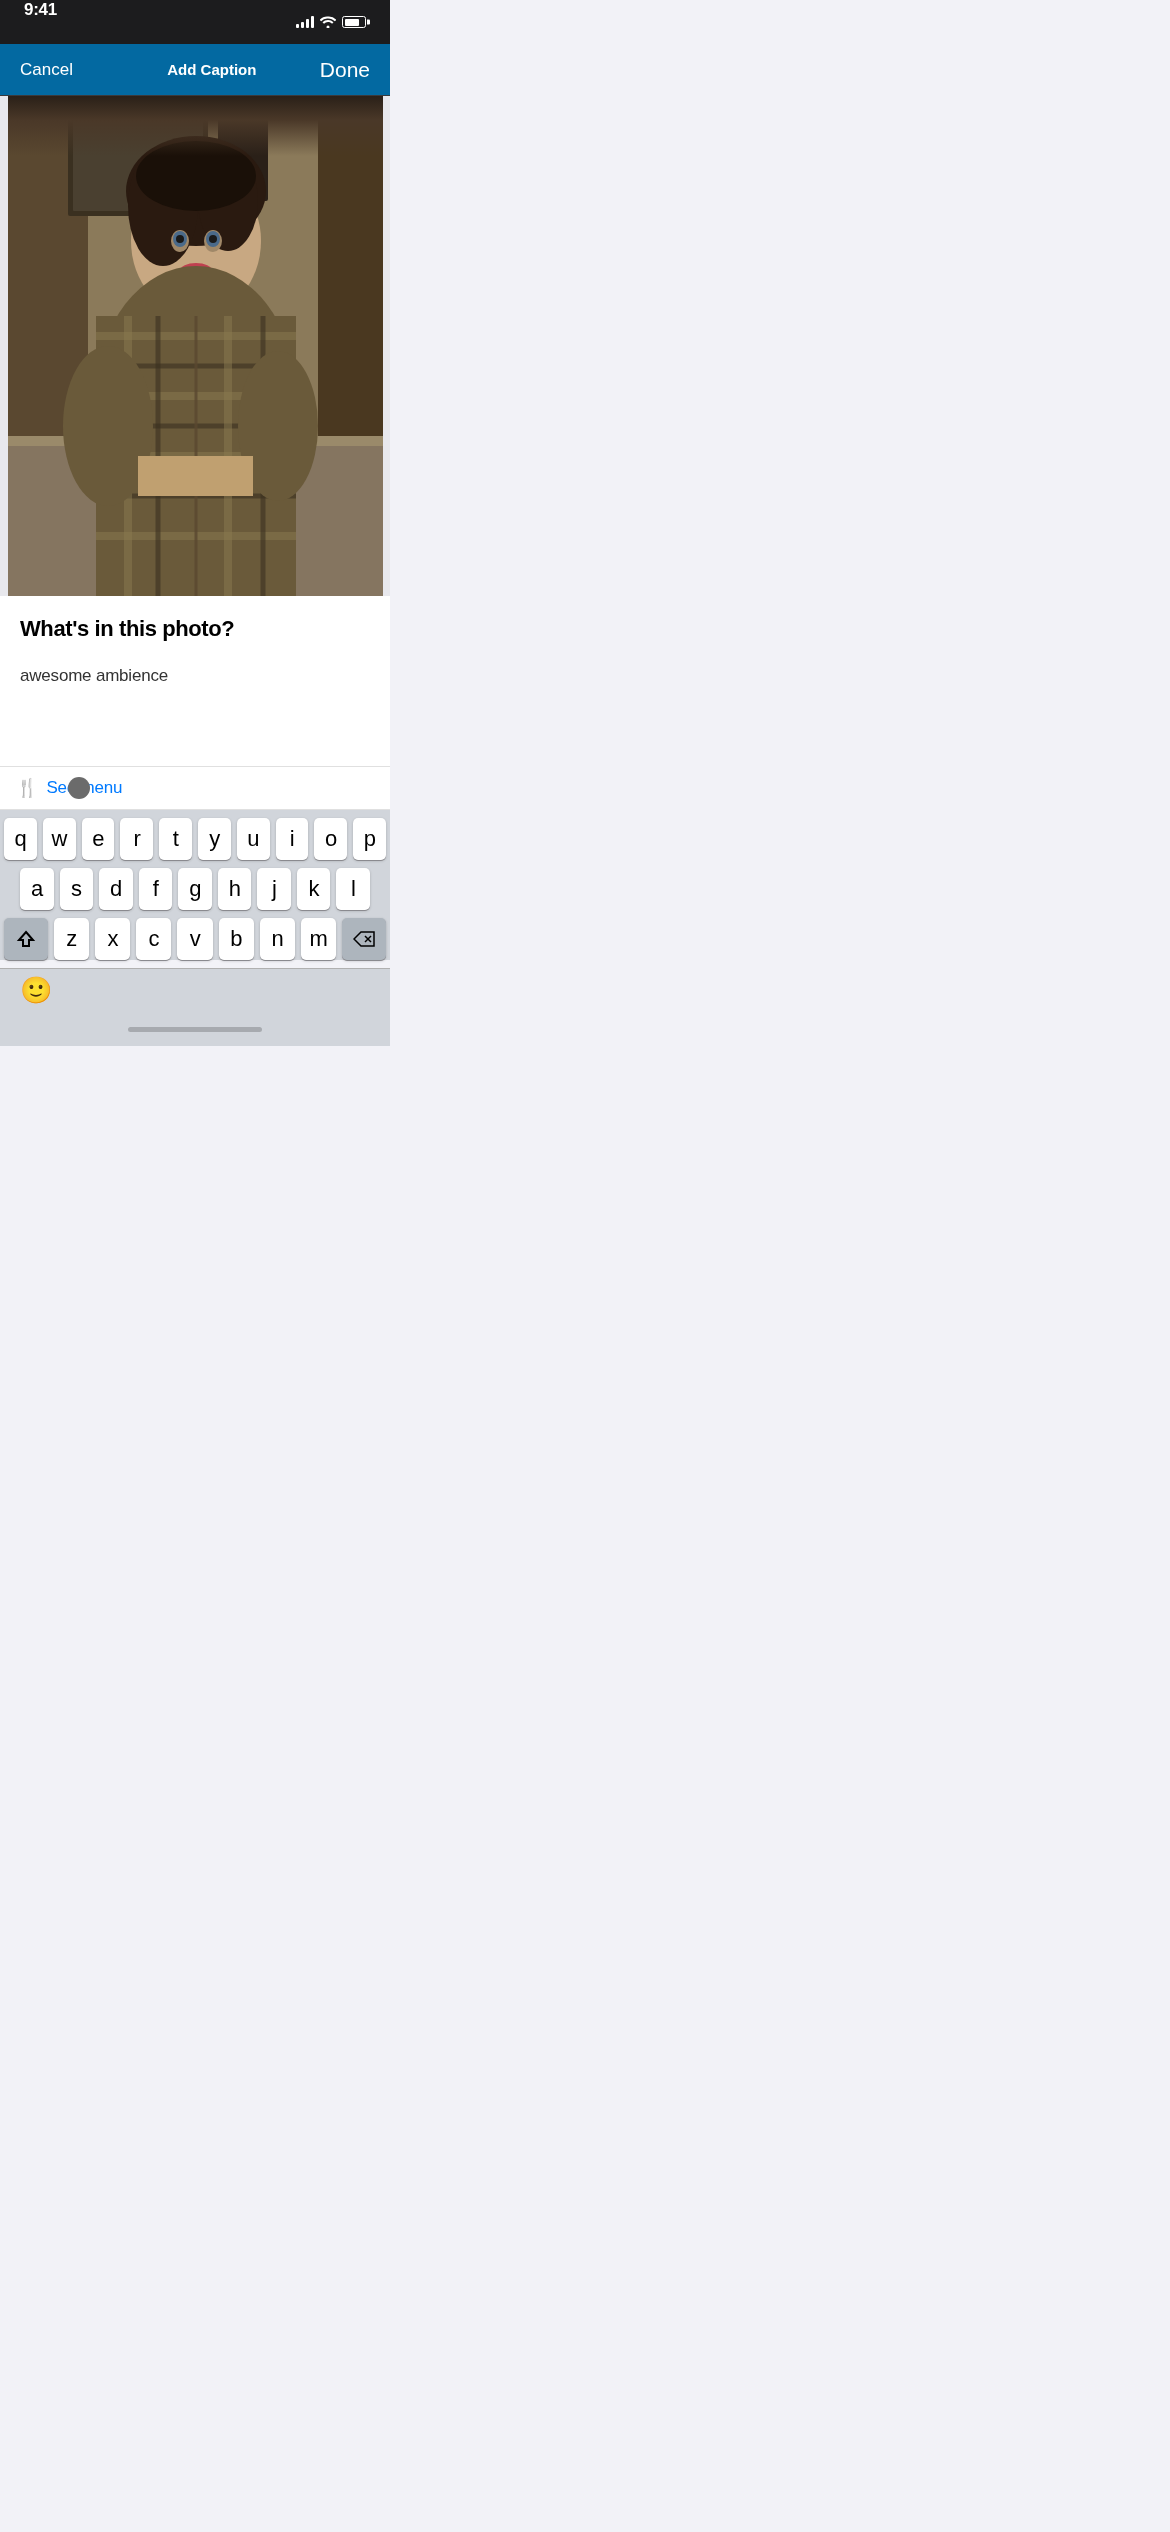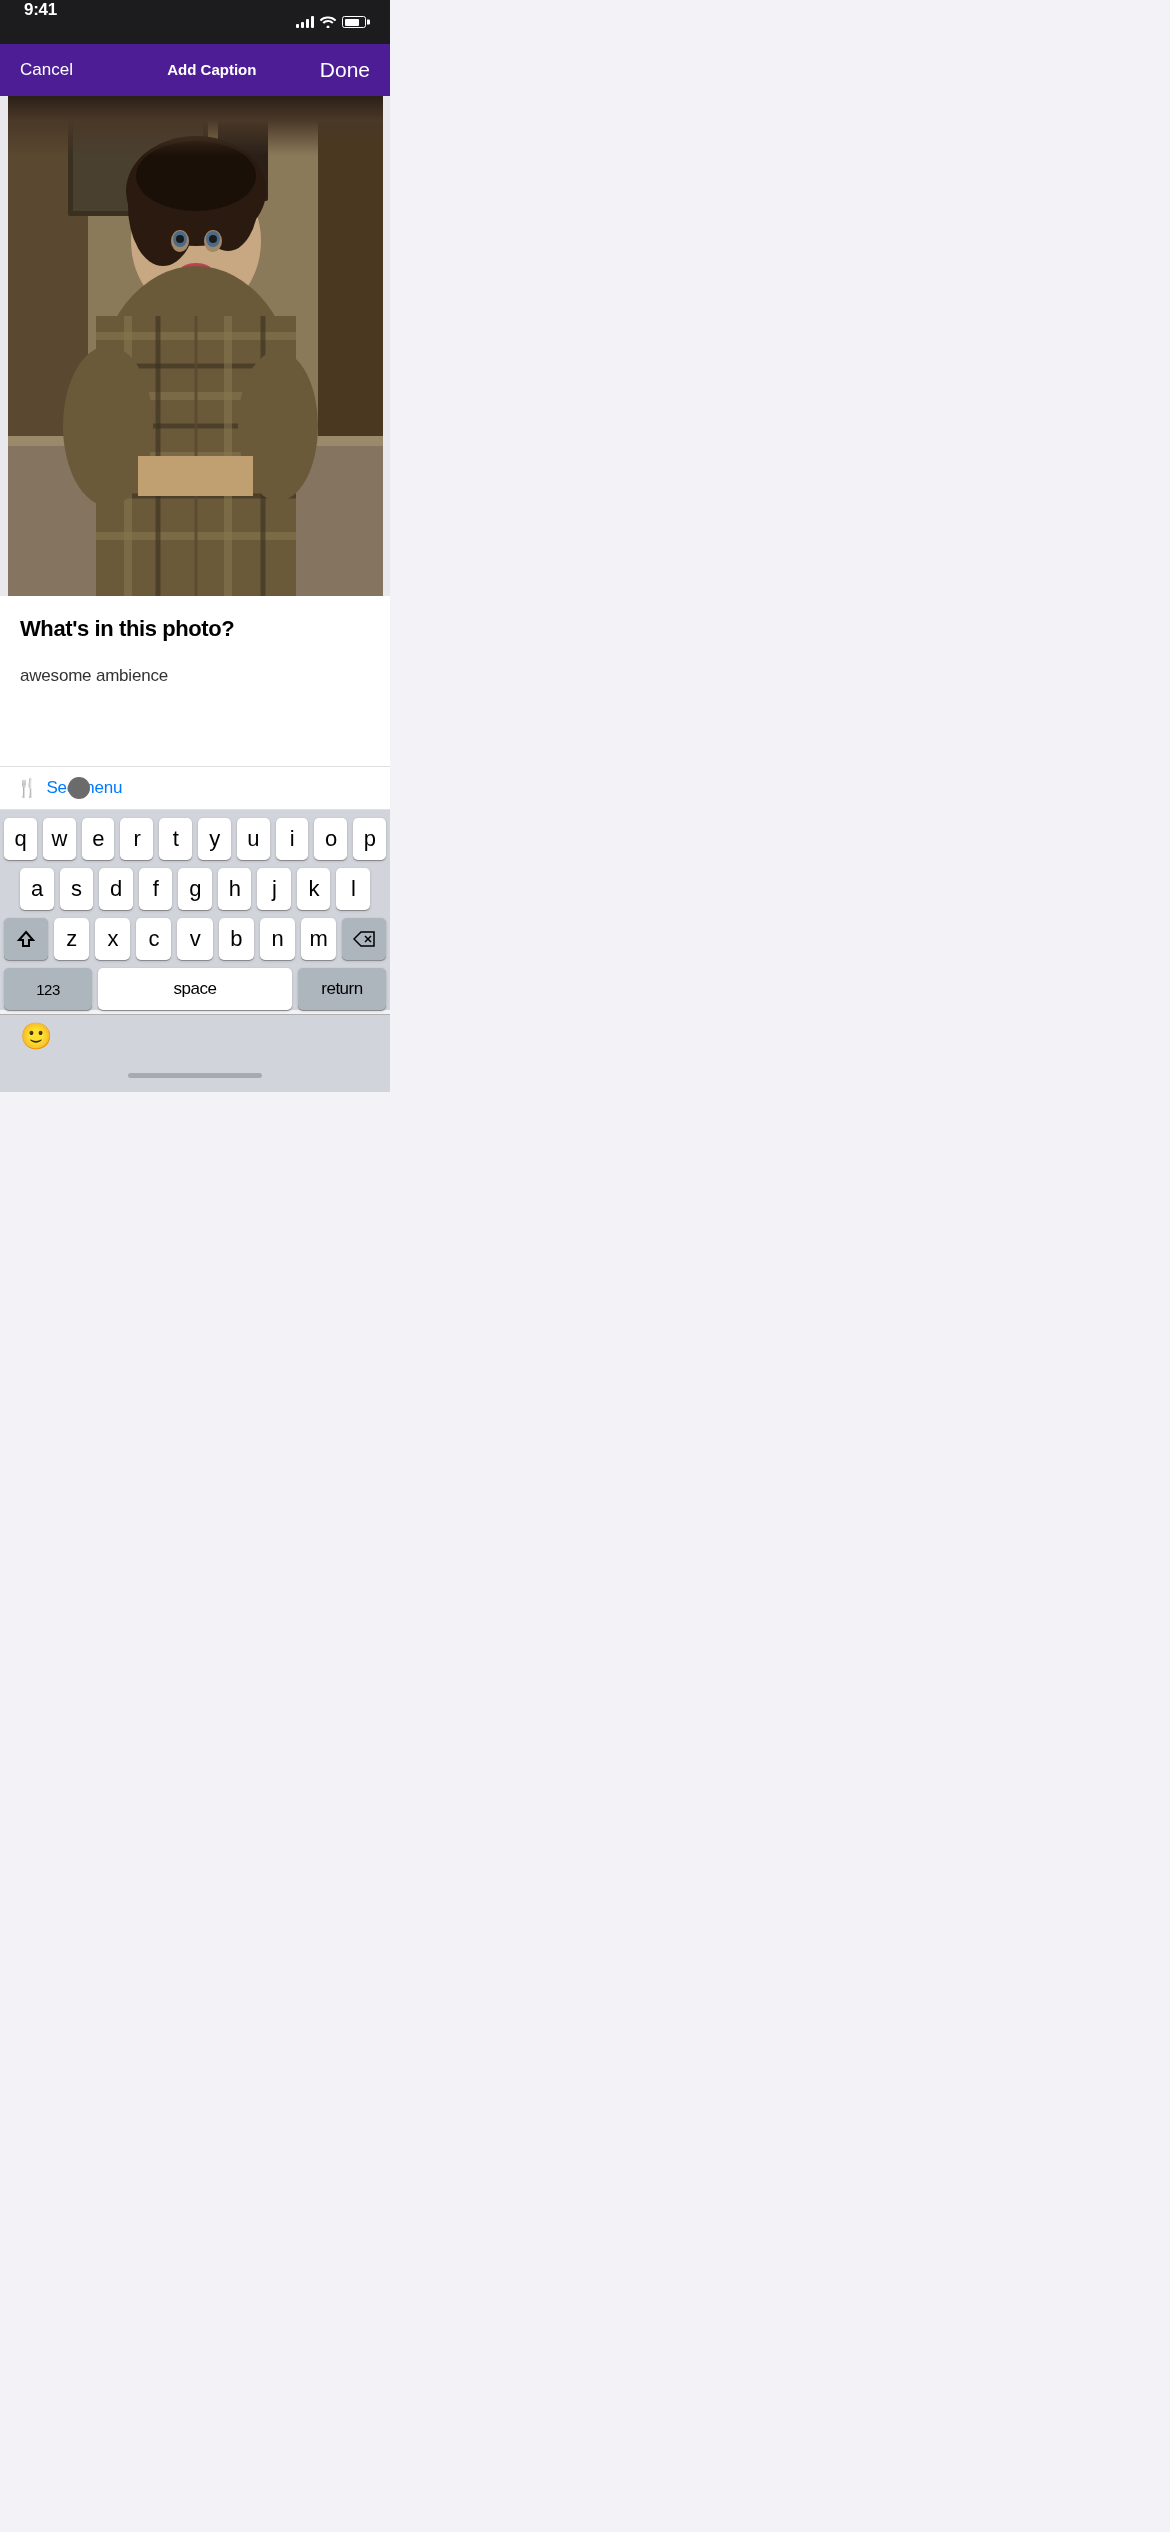--- a/index.html
+++ b/index.html
@@ -76,21 +76,21 @@
     }
     .battery-fill {
       background: white;
       height: 100%;
       width: 75%;
       border-radius: 1px;
     }
 
     
     .nav-bar {
-      background: #4c1d95;
+      background: #0369a1;
       height: 52px;
       display: flex;
       align-items: center;
       justify-content: space-between;
       padding: 0 20px;
       border-bottom: 0.5px solid #3a3a3c;
     }
     .nav-cancel {
       color: #ffffff;
       font-size: 17px;
@@ -478,25 +478,20 @@
     <div class="key">m</div>
     <div class="key key-special key-backspace">
       <svg width="22" height="16" viewBox="0 0 22 16" fill="none">
         <path d="M8 1H21V15H8L1 8Z" stroke="black" stroke-width="1.5" fill="none"></path>
         <line x1="12" y1="5" x2="18" y2="11" stroke="black" stroke-width="1.5"></line>
         <line x1="18" y1="5" x2="12" y2="11" stroke="black" stroke-width="1.5"></line>
       </svg>
     </div>
   </div>
 
-  <div class="keyboard-bottom-row">
-    <div class="key key-special key-123">123</div>
-    <div class="key key-space">space</div>
-    <div class="key key-special key-return">return</div>
-  </div>
 </div>
 
 <div class="emoji-row">
   <span class="emoji-button">🙂</span>
 </div>
 
 <div class="home-indicator">
   <div class="home-indicator-bar"></div>
 </div>
 

